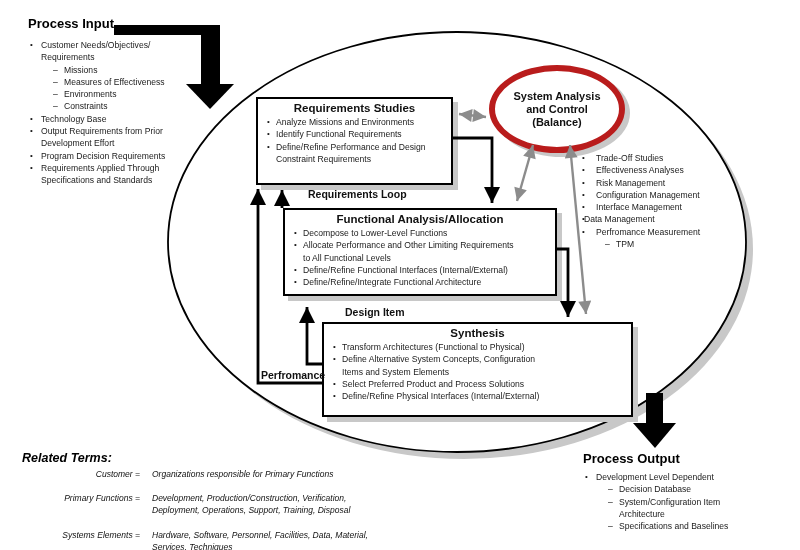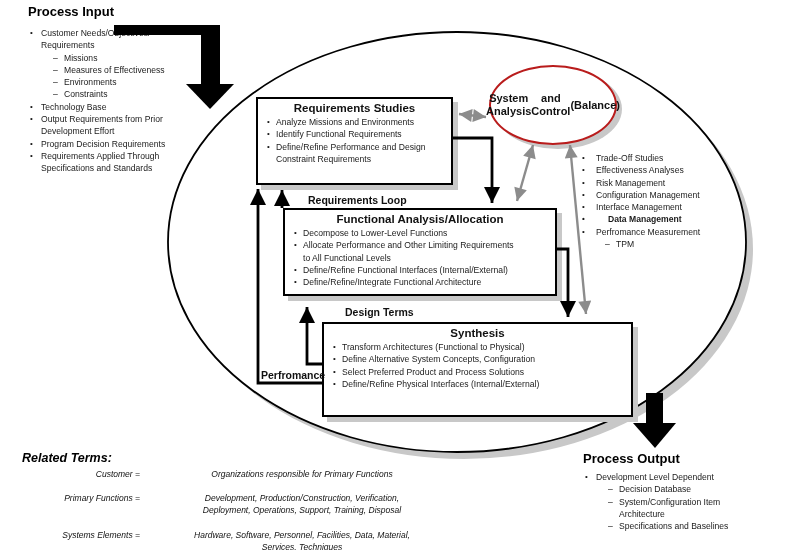--- a/index.html
+++ b/index.html
@@ -31,46 +31,46 @@
   }
   .pbox .title{font-size:11.5px;font-weight:bold;text-align:center;margin-top:3px;white-space:nowrap;}
   .pbox .bl{margin-top:2px;padding:0 4px 0 6px;}
   .pbox .li.b{padding-left:12px;}
   .pbox .li.b::before{left:3px;}
   .pbox .li.c{padding-left:12px;}
 
   
   .sac{
     position:absolute;z-index:2;left:489px;top:65px;width:124px;height:76px;
-    background:#fff;border:2px solid #b91c1c;border-radius:50%;
+    background:#fff;border:6px solid #b91c1c;border-radius:50%;
     box-shadow:5px 4px 0 #c8c8c8;
-    display:flex;flex-direction:row;align-items:center;justify-content:center;
+    display:flex;flex-direction:column;align-items:center;justify-content:center;
     font-size:11px;font-weight:bold;line-height:13px;text-align:center;
   }
 
   
   .looplab{position:absolute;z-index:2;font-size:10.5px;font-weight:bold;white-space:nowrap;background:transparent;}
 
   
   .rt-grid{display:grid;grid-template-columns:118px auto;column-gap:7px;row-gap:2px;margin-top:3px;gap:12px;}
   .rt-term{font-size:8.5px;line-height:12.2px;text-align:right;white-space:nowrap;}
   .rt-def{font-size:8.5px;line-height:12.2px;}
-  .rt-def div{white-space:nowrap;text-align:center;}
+  .rt-def div{white-space:nowrap;}
 </style>
 </head>
 <body>
 
 <div class="canvas">
 
   <svg id="bg" class="layer" width="800" height="550" viewBox="0 0 800 550">
     <ellipse cx="464" cy="249" rx="289" ry="210" fill="#c8c8c8"></ellipse>
     <ellipse cx="457" cy="242" rx="289" ry="210" fill="#ffffff" stroke="#000" stroke-width="1.8"></ellipse>
   </svg>
 
-  <div class="abs" style="left:28px;top:4px;width:175px;">
+  <div class="abs" style="left:28px;top:16px;width:175px;">
     <div class="h1">Process Input</div>
     <div style="margin-top:8px;">
       <div class="li b">Customer Needs/Objectives/</div>
       <div class="li c">Requirements</div>
       <div class="li d">Missions</div>
       <div class="li d">Measures of Effectiveness</div>
       <div class="li d">Environments</div>
       <div class="li d">Constraints</div>
       <div class="li b">Technology Base</div>
       <div class="li b">Output Requirements from Prior</div>
@@ -100,44 +100,45 @@
       <div class="li b">Define/Refine Functional Interfaces (Internal/External)</div>
       <div class="li b">Define/Refine/Integrate Functional Architecture</div>
     </div>
   </div>
 
   <div class="pbox" style="left:322px;top:322px;width:311px;height:95px;">
     <div class="title">Synthesis</div>
     <div class="bl">
       <div class="li b">Transform Architectures (Functional to Physical)</div>
       <div class="li b">Define Alternative System Concepts, Configuration</div>
+      <div class="li c">Items and System Elements</div>
       <div class="li b">Select Preferred Product and Process Solutions</div>
       <div class="li b">Define/Refine Physical Interfaces (Internal/External)</div>
     </div>
   </div>
 
   <div class="sac">
     <div>System Analysis</div>
     <div>and Control</div>
     <div>(Balance)</div>
   </div>
 
   <div class="abs" style="left:580px;top:152px;width:160px;">
     <div class="li b" style="padding-left:16px;">Trade-Off Studies</div>
     <div class="li b" style="padding-left:16px;">Effectiveness Analyses</div>
     <div class="li b" style="padding-left:16px;">Risk Management</div>
     <div class="li b" style="padding-left:16px;">Configuration Management</div>
     <div class="li b" style="padding-left:16px;">Interface Management</div>
-    <div class="li b" style="padding-left:28px;font-weight:bold;">Data Management</div>
+    <div class="li b" style="padding-left:4px;">Data Management</div>
     <div class="li b" style="padding-left:16px;">Perfromance Measurement</div>
     <div class="li d">TPM</div>
   </div>
 
-  <div class="looplab" style="left:308px;top:194px;">Requirements Loop</div>
-  <div class="looplab" style="left:345px;top:306px;">Design Terms</div>
+  <div class="looplab" style="left:308px;top:188px;">Requirements Loop</div>
+  <div class="looplab" style="left:345px;top:306px;">Design Item</div>
   <div class="looplab" style="left:261px;top:369px;">Perfromance</div>
 
   <div class="abs" style="left:22px;top:451px;width:430px;font-style:italic;">
     <div class="h1" style="font-size:12.5px;">Related Terms:</div>
     <div class="rt-grid">
       <div class="rt-term">Customer =</div>
       <div class="rt-def">
         <div>Organizations responsible for Primary Functions</div>
       </div>
       <div class="rt-term">Primary Functions =</div>

